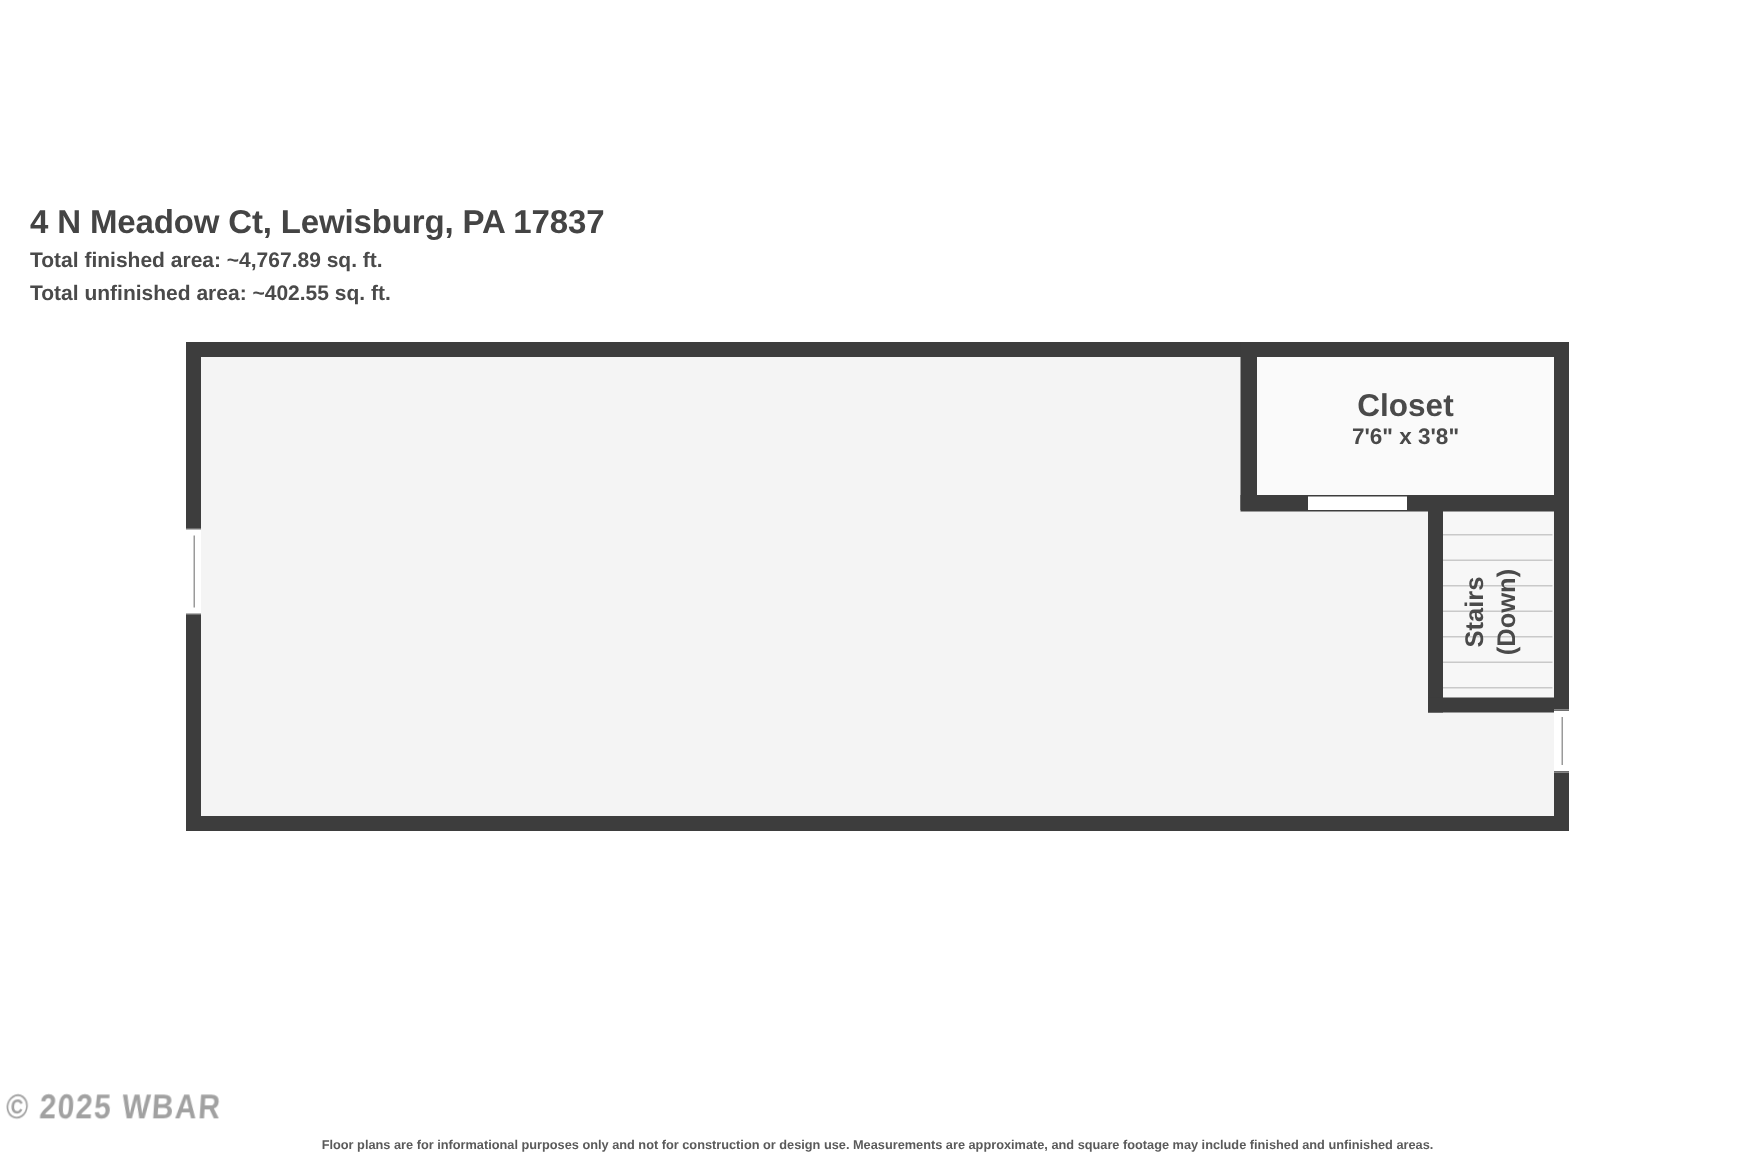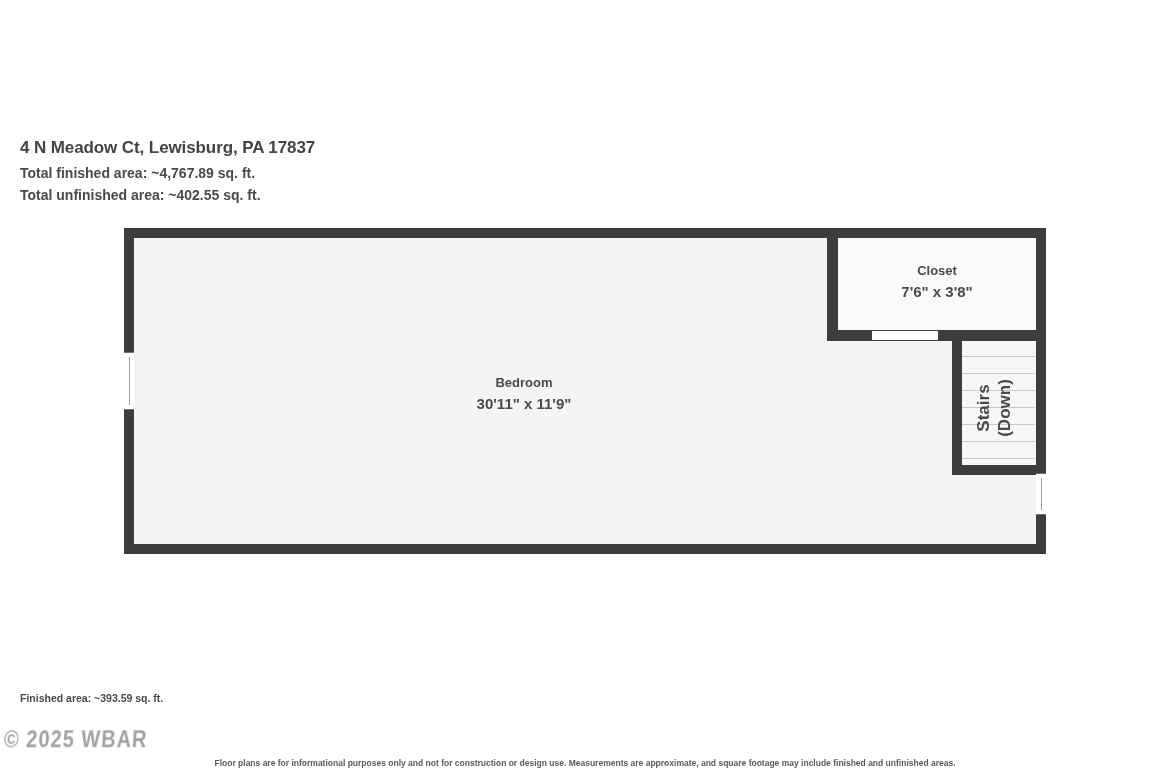--- a/index.html
+++ b/index.html
@@ -18,21 +18,21 @@
   }
 
   
   #header-block {
     position: absolute;
     left: 20px;
     top: 138px;
     width: 700px;
   }
   #property-address {
-    font-size: 17px;
+    font-size: 22px;
     font-weight: bold;
     color: #444444;
     letter-spacing: -0.1px;
     margin: 0 0 9px 0;
     line-height: 20px;
   }
   .area-line {
     font-size: 14px;
     font-weight: bold;
     color: #4a4a4a;
@@ -95,21 +95,21 @@
     background: #c9c9c9;
   }
 
   
   .room-label {
     position: absolute;
     text-align: center;
     color: #4a4a4a;
   }
   .room-name {
-    font-size: 13px;
+    font-size: 21px;
     font-weight: bold;
     line-height: 23px;
     white-space: nowrap;
   }
   .room-dims {
     font-size: 15px;
     font-weight: bold;
     line-height: 20px;
     white-space: nowrap;
   }
@@ -211,38 +211,33 @@
   <div class="stair-step" style="left:962px; top:373px; width:73px;"></div>
   <div class="stair-step" style="left:962px; top:390px; width:73px;"></div>
   <div class="stair-step" style="left:962px; top:407px; width:73px;"></div>
   <div class="stair-step" style="left:962px; top:424px; width:73px;"></div>
   <div class="stair-step" style="left:962px; top:441px; width:73px;"></div>
   <div class="stair-step" style="left:962px; top:458px; width:73px;"></div>
 
   <div class="window-v" style="left:124px; top:352px; width:10px; height:58px;"></div>
   <div class="window-v" style="left:1036px; top:473px; width:10px; height:42px;"></div>
 
-  <div class="room-label" style="left:384px; top:371px; width:280px;">
-    <div class="room-name">Bedroom</div>
-    <div class="room-dims">30'11" x 11'9"</div>
-  </div>
 
   <div class="room-label" style="left:837px; top:259px; width:200px;">
     <div class="room-name">Closet</div>
     <div class="room-dims">7'6" x 3'8"</div>
   </div>
 
   <div id="stairs-label">
     <div class="rot">
       <div>Stairs</div>
       <div>(Down)</div>
     </div>
   </div>
 
 </div>
 
 <div id="footer-block">
-  <div id="floor-area">Finished area: ~393.59 sq. ft.</div>
 </div>
 
 <div id="watermark">© 2025 WBAR</div>
 
 <div id="disclaimer">Floor plans are for informational purposes only and not for construction or design use. Measurements are approximate, and square footage may include finished and unfinished areas.</div>
 
 </body></html>

